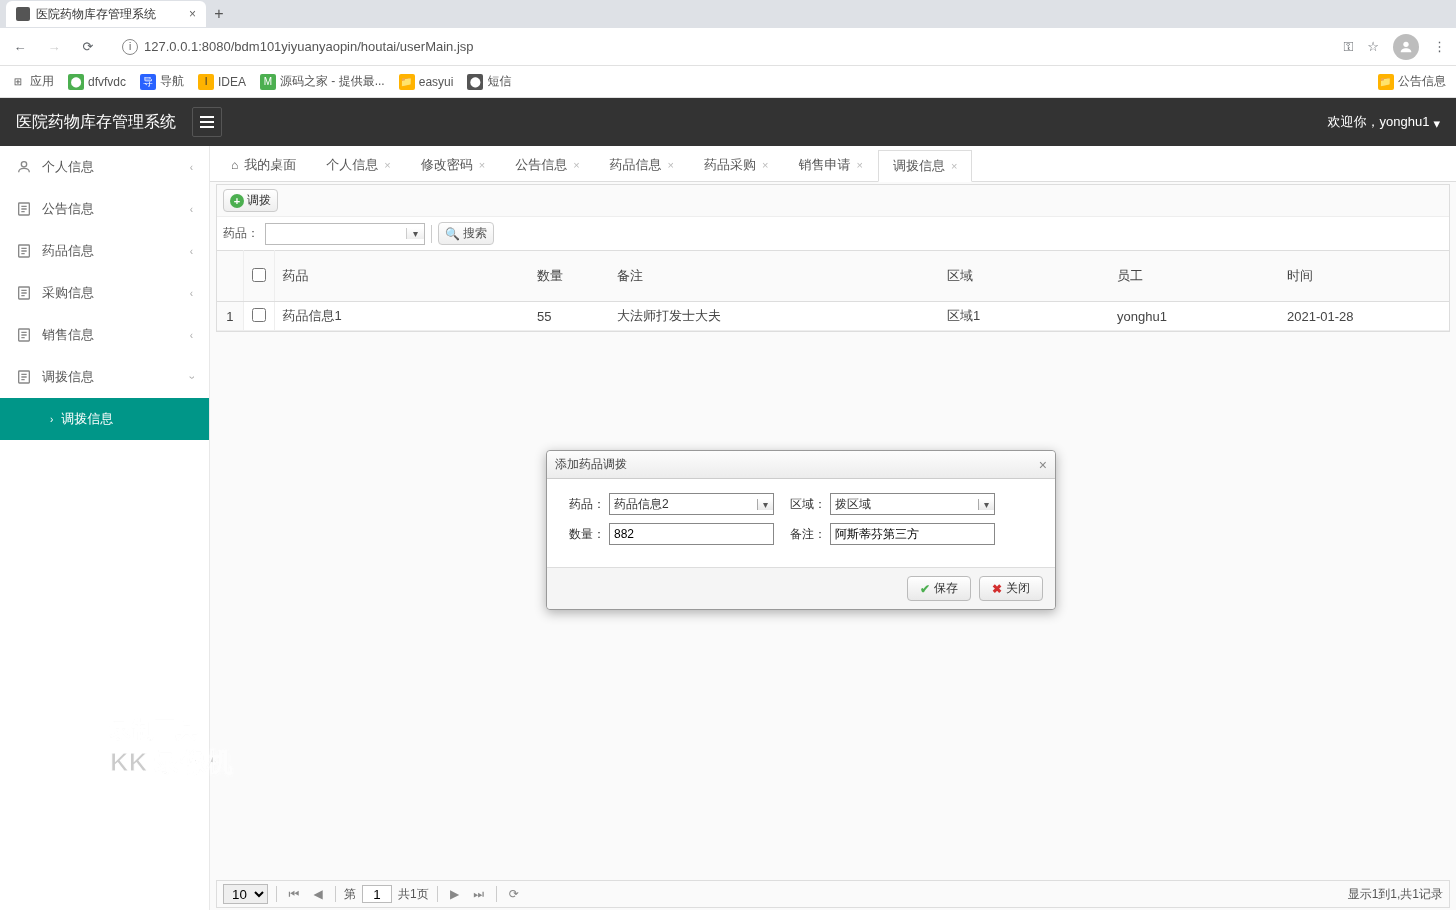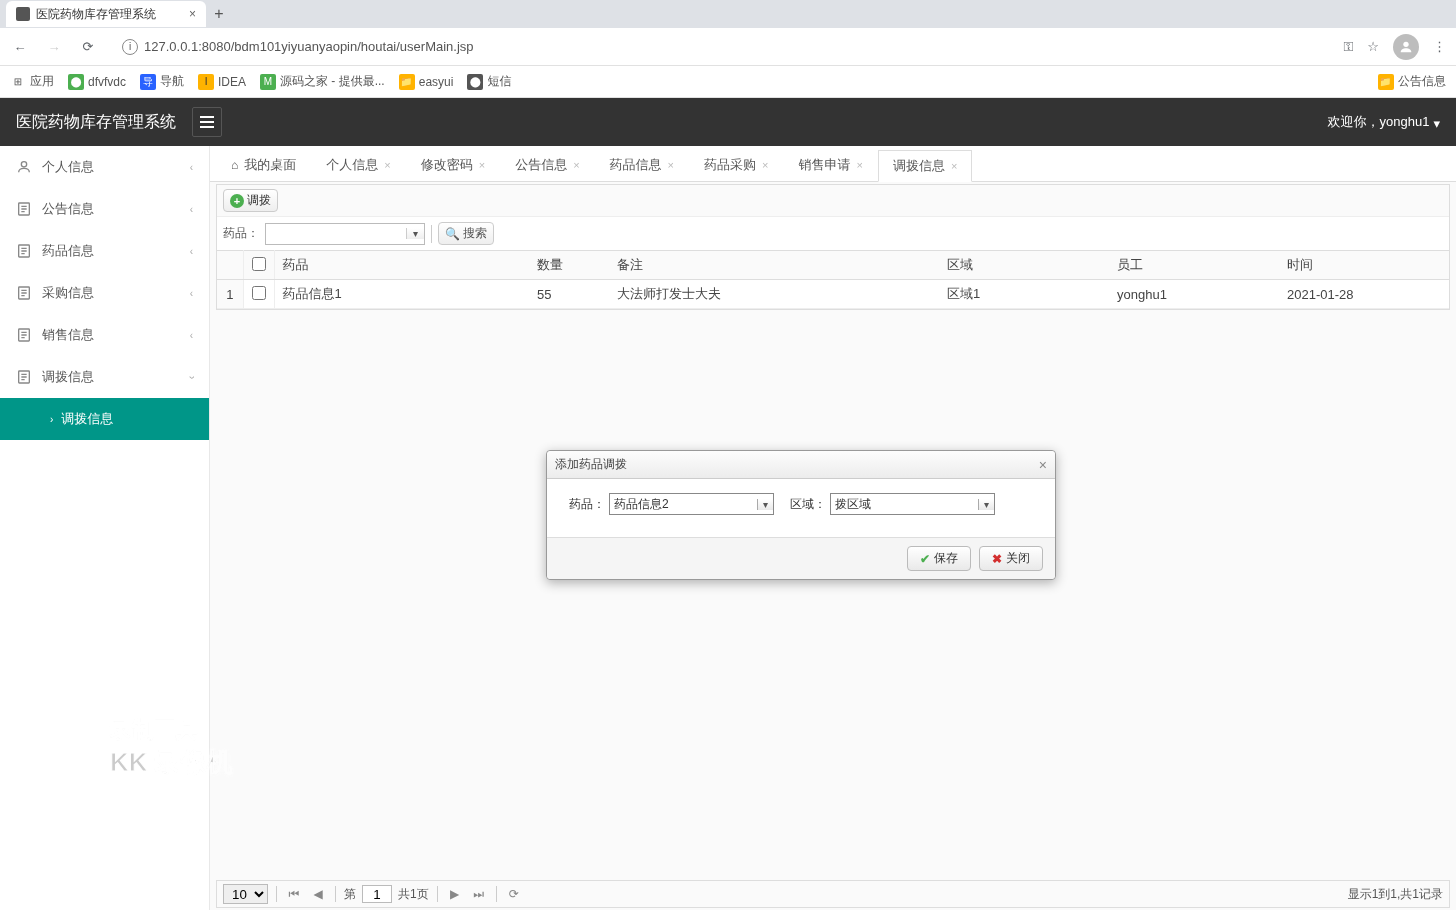--- a/index.html
+++ b/index.html
@@ -54,21 +54,21 @@
 .tool-btn { display: flex; align-items: center; gap: 3px; padding: 2px 6px; border: 1px solid #ccc; border-radius: 4px; background: linear-gradient(#fff,#eee); font-size: 12px; cursor: pointer; }
 .add-icon { width: 14px; height: 14px; border-radius: 50%; background: #4caf50; color: #fff; display:flex; align-items:center; justify-content:center; font-size:11px; font-weight:bold; }
 .filter-row { padding: 5px 6px; display: flex; align-items: center; gap: 6px; font-size: 12px; color: #555; }
 .combo { width: 160px; height: 22px; border: 1px solid #bbb; display: flex; align-items: center; background:#fff; }
 .combo-arrow { width: 18px; text-align: center; border-left: 1px solid #ccc; background: linear-gradient(#fff,#eee); color:#555; font-size:10px; }
 .search-btn { display: flex; align-items: center; gap: 3px; padding: 2px 6px; border: 1px solid #ccc; border-radius: 4px; background: linear-gradient(#fff,#eee); font-size: 12px; cursor: pointer; }
 .mag-icon { color: #e69c00; }
 
 
 .tbl { width: 100%; border-collapse: collapse; font-size: 13px; }
-.tbl th { text-align: left; padding: 5px 8px; background: #fafafa; border-bottom: 1px solid #ddd; border-top: 1px solid #ddd; font-weight: normal; color: #444; }
+.tbl th { text-align: left; padding: 16px 8px; background: #fafafa; border-bottom: 1px solid #ddd; border-top: 1px solid #ddd; font-weight: normal; color: #444; }
 .tbl td { padding: 5px 8px; border-bottom: 1px solid #eee; color: #444; }
 .tbl .row-num { width: 26px; text-align: center; border-right: 1px solid #eee; background: #fafafa; }
 .tbl .chk { width: 28px; text-align: center; border-right: 1px solid #eee; }
 .tbl input[type=checkbox] { width: 14px; height: 14px; }
 
 
 .pager { position: absolute; bottom: 2px; left: 6px; right: 6px; height: 28px; border: 1px solid #ddd; background: #fafafa; display: flex; align-items: center; gap: 6px; padding: 4px 6px; font-size: 12px; color: #555; }
 .pg-sel { height: 20px; border: 1px solid #bbb; padding: 0 4px; }
 .pg-sep { width: 1px; height: 16px; background: #ccc; margin: 0 2px; }
 .pg-btn { width: 18px; height: 18px; display:flex; align-items:center; justify-content:center; cursor: pointer; color: #888; }
@@ -356,20 +356,30 @@
         </div>
       </div>
       <div class="dlg-field">
         <label>区域：</label>
         <div class="dlg-combo" style="width:165px;">
           <span class="dlg-combo-text">拨区域</span>
           <span class="dlg-combo-arrow">▾</span>
         </div>
       </div>
     </div>
+    <div class="dlg-row">
+      <div class="dlg-field">
+        <label>数量：</label>
+        <input class="dlg-input" style="width: 165px;" value="882">
+      </div>
+      <div class="dlg-field">
+        <label>备注：</label>
+        <input class="dlg-input" style="width: 165px;" value="阿斯蒂芬第三方">
+      </div>
+    </div>
   </div>
   <div class="dlg-buttons">
     <span class="dlg-btn">
       <span style="color:#4caf50;font-weight:bold;">✔</span>
       <span>保存</span>
     </span>
     <span class="dlg-btn">
       <span style="color:#d32f2f;font-weight:bold;">✖</span>
       <span>关闭</span>
     </span>

